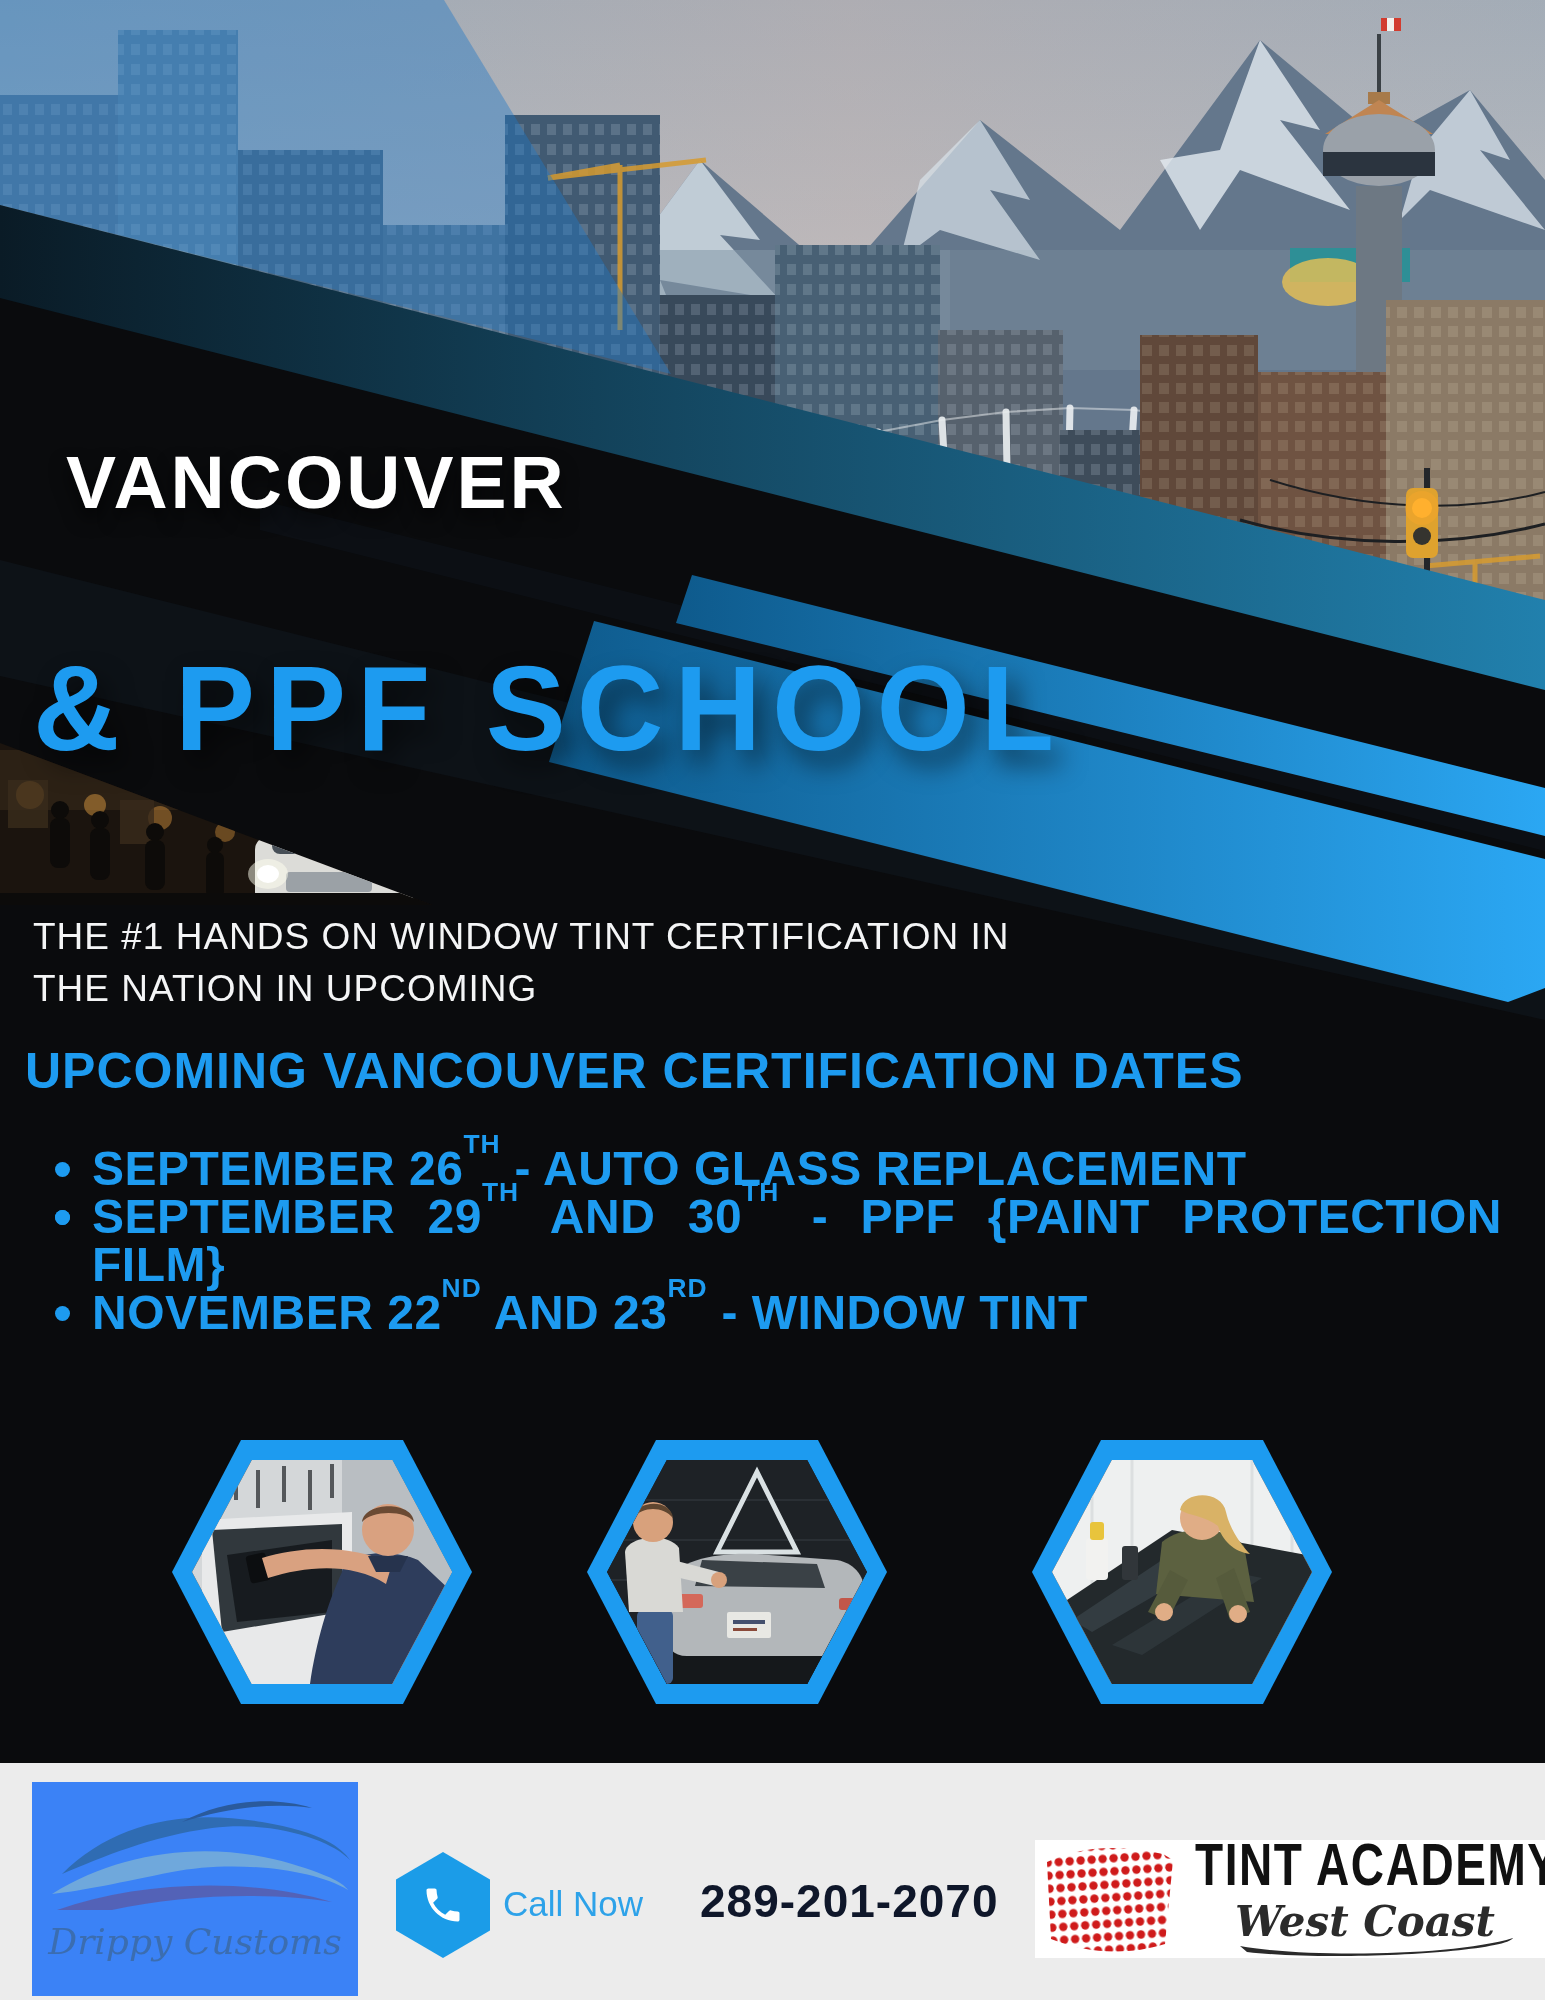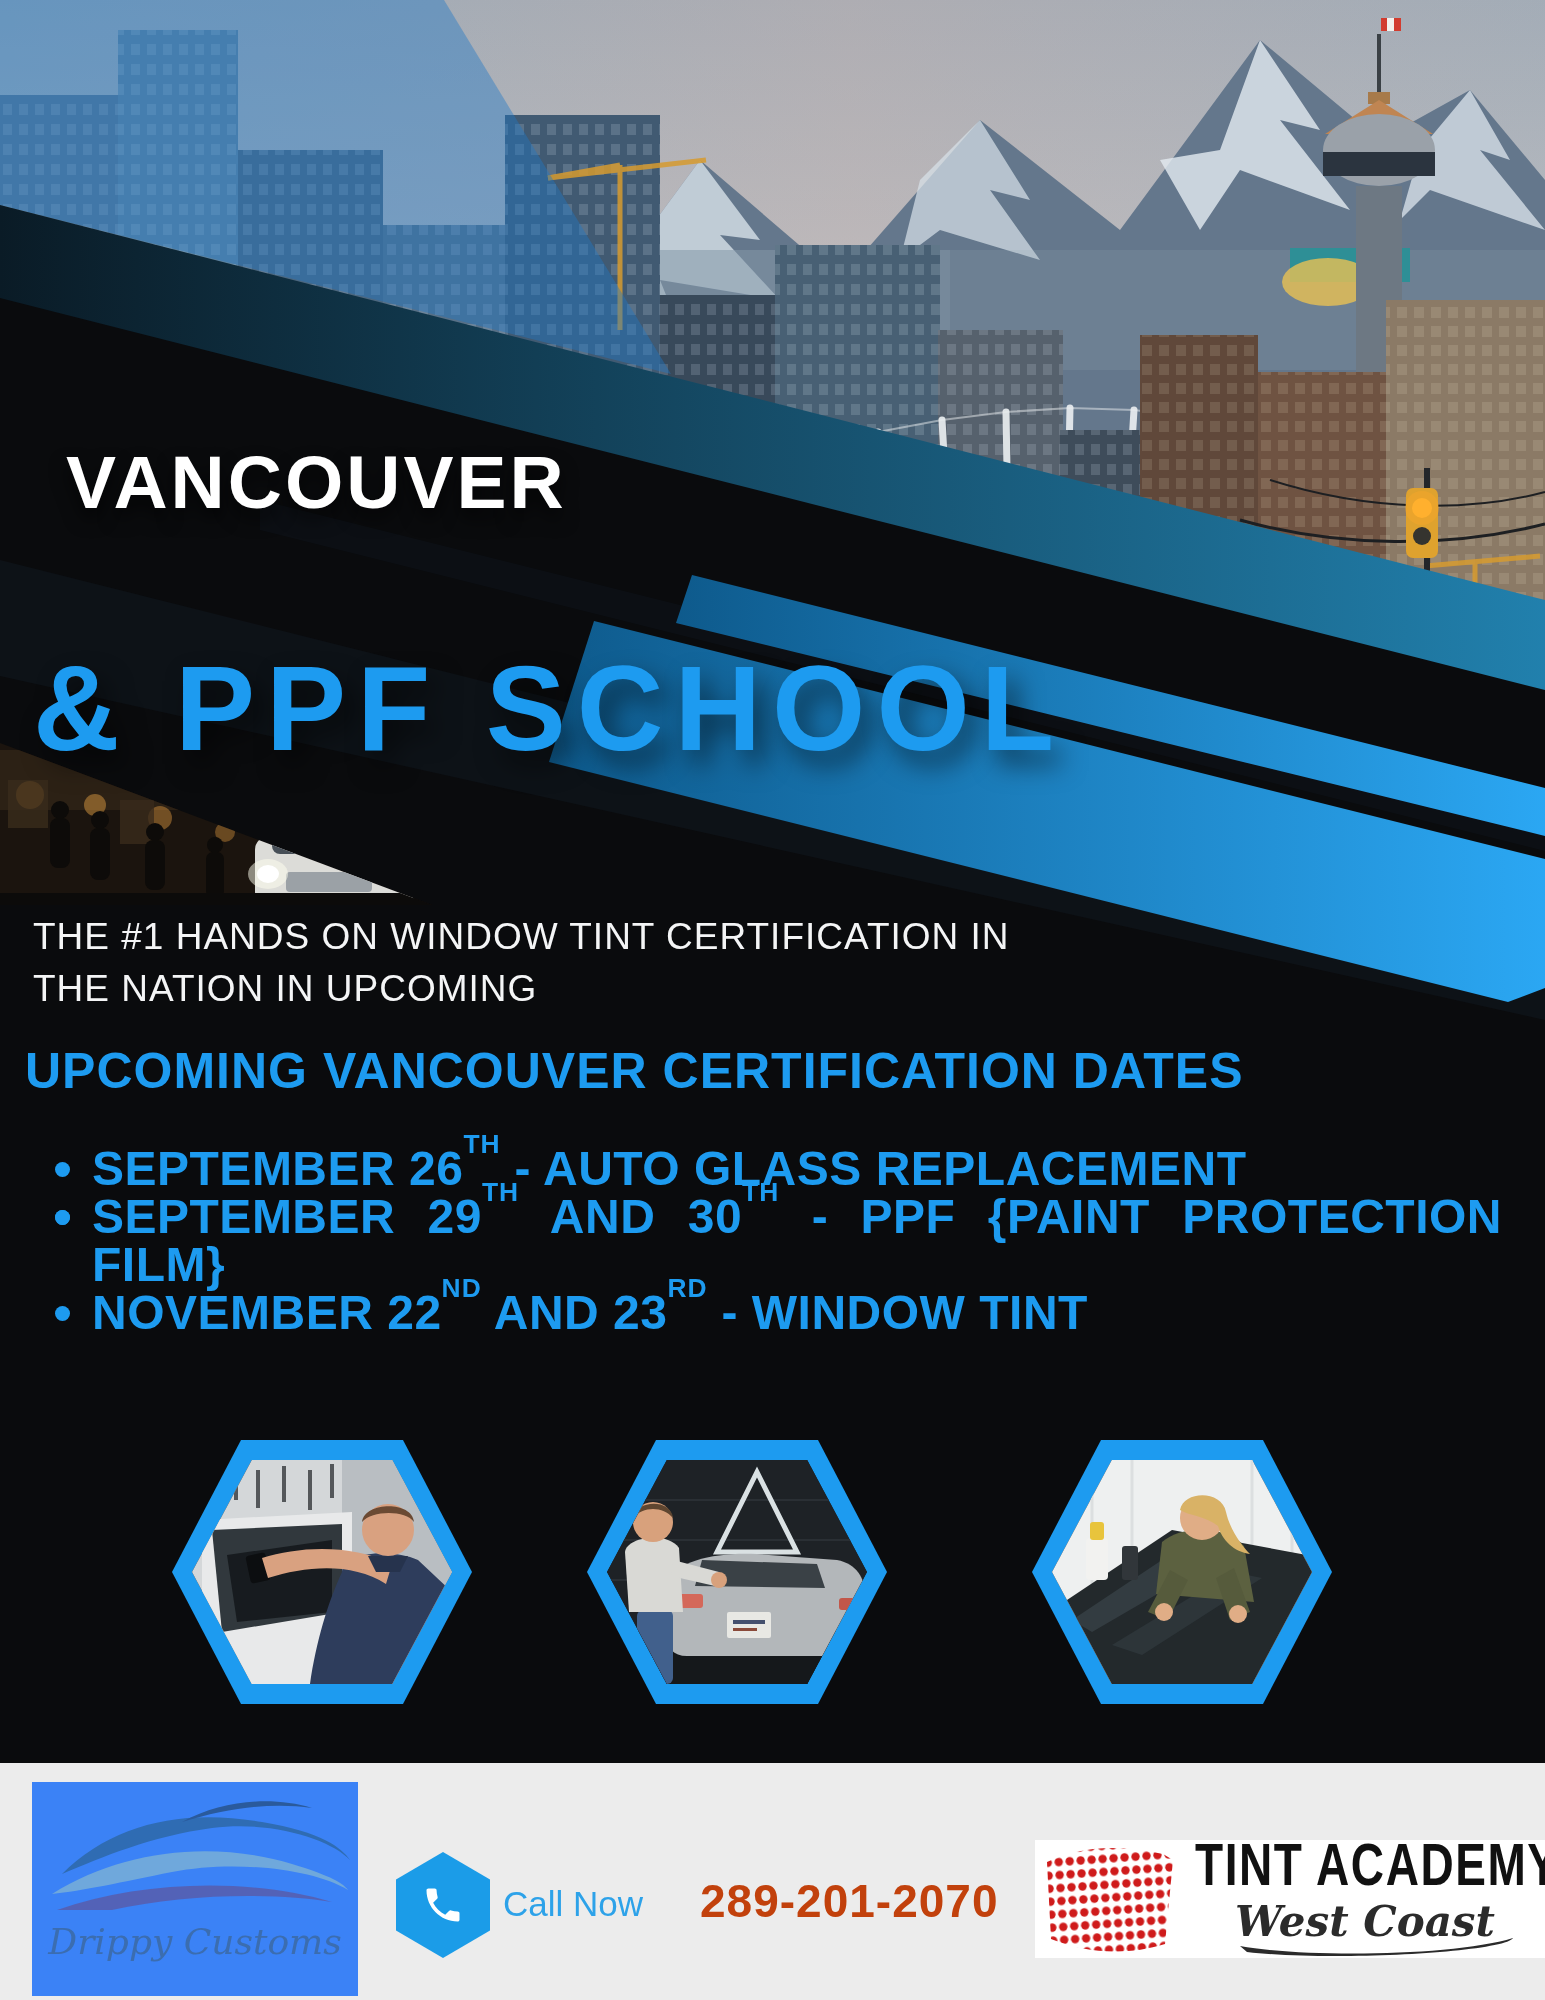--- a/index.html
+++ b/index.html
@@ -39,21 +39,21 @@
   .hex1{left:172px;top:1440px;} .hex2{left:587px;top:1440px;} .hex3{left:1032px;top:1440px;}
   .hex-in svg{width:100%;height:100%;}
 
   
   .footer{position:absolute;left:0;top:1763px;width:1545px;height:237px;background:#ececec;}
   .drippy-box{position:absolute;left:32px;top:19px;width:326px;height:214px;background:#3b82f6;}
   .phone-hex{position:absolute;left:396px;top:89px;width:94px;height:106px;background:#1b9ce8;
              clip-path:polygon(50% 0,100% 26%,100% 74%,50% 100%,0 74%,0 26%);}
   .phone-hex svg{position:absolute;left:25px;top:31px;}
   .call-label{position:absolute;left:503px;top:121px;font-size:35px;color:#2da2e9;white-space:nowrap;}
-  .phone-number{position:absolute;left:700px;top:111px;font-size:46px;font-weight:bold;color:#c2410c;
+  .phone-number{position:absolute;left:700px;top:111px;font-size:46px;font-weight:bold;color:#0f172a;
                 letter-spacing:1px;white-space:nowrap;}
   .tint-box{position:absolute;left:1035px;top:77px;width:510px;height:118px;background:#ffffff;overflow:hidden;}
   .script{font-family:"DejaVu Serif",serif;font-style:italic;}
 </style>
 </head>
 <body>
 
 <div class="page">
 
   <svg class="hero-svg" width="1545" height="1020" viewBox="0 0 1545 1020" aria-label="vancouver skyline with mountains and harbour centre tower">

